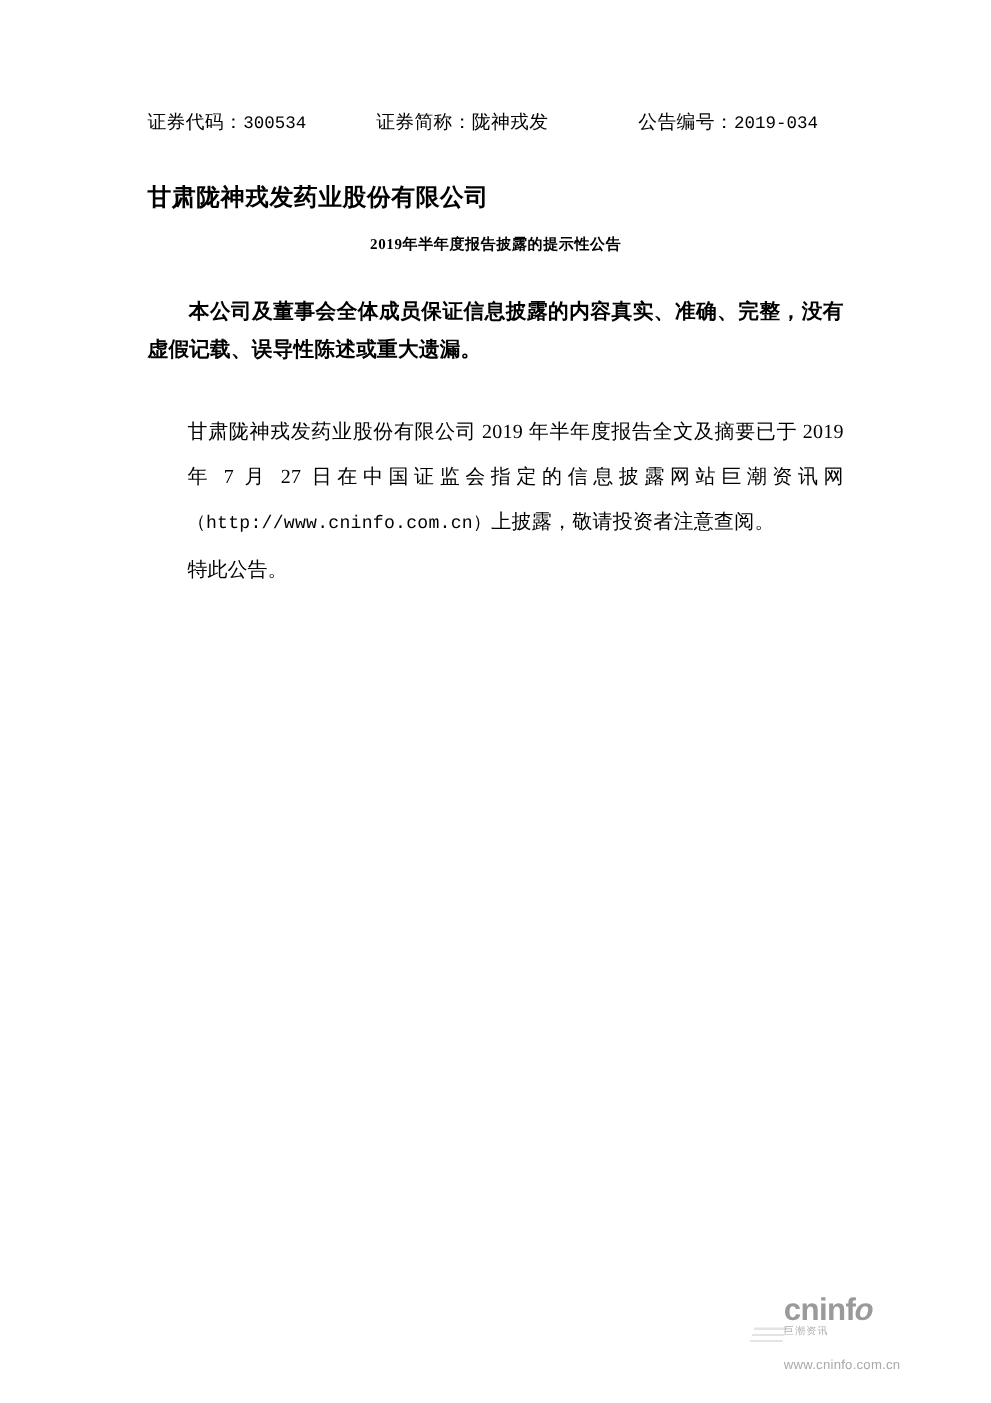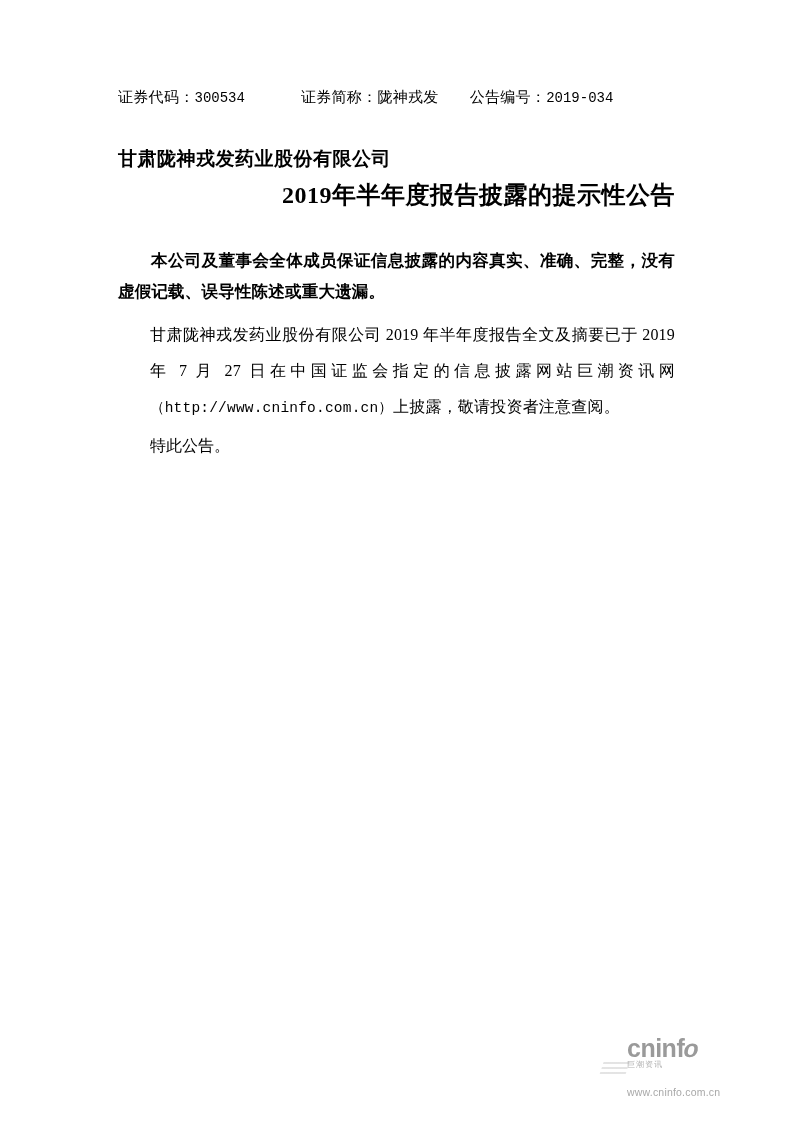--- a/index.html
+++ b/index.html
@@ -24,49 +24,49 @@
   }
   .header-line {
     display: flex;
     align-items: baseline;
     font-size: 15px;
     letter-spacing: 0.3px;
     margin-bottom: 34px;
     white-space: nowrap;
   }
   .header-line .seg-code { margin-right: 56px; }
-  .header-line .seg-name { margin-right: 31px; }
+  .header-line .seg-name { margin-right: 72px; }
   .mono {
     font-family: "Liberation Mono", "DejaVu Sans Mono", monospace;
     font-size: 14px;
     letter-spacing: 0;
   }
   .title {
     font-weight: bold;
     font-size: 19px;
     line-height: 36px;
     letter-spacing: 0.5px;
   }
   .title-line2 {
-    text-align: right;
+    text-align: center;
     font-weight: bold;
-    font-size: 24px;
+    font-size: 12px;
     line-height: 36px;
     letter-spacing: 0.5px;
-    margin-bottom: 32px;
+    margin-bottom: 20px;
   }
   .bold-para {
     font-weight: bold;
     font-size: 16.5px;
     line-height: 31px;
     text-indent: 33px;
     text-align: justify;
     text-justify: inter-ideograph;
     letter-spacing: 0.2px;
-    margin-bottom: 10px;
+    margin-bottom: 33px;
   }
   .body-para {
     font-size: 16px;
     line-height: 36px;
     text-indent: 32px;
     text-align: justify;
     text-justify: inter-ideograph;
     letter-spacing: 0.2px;
   }
   .url {

